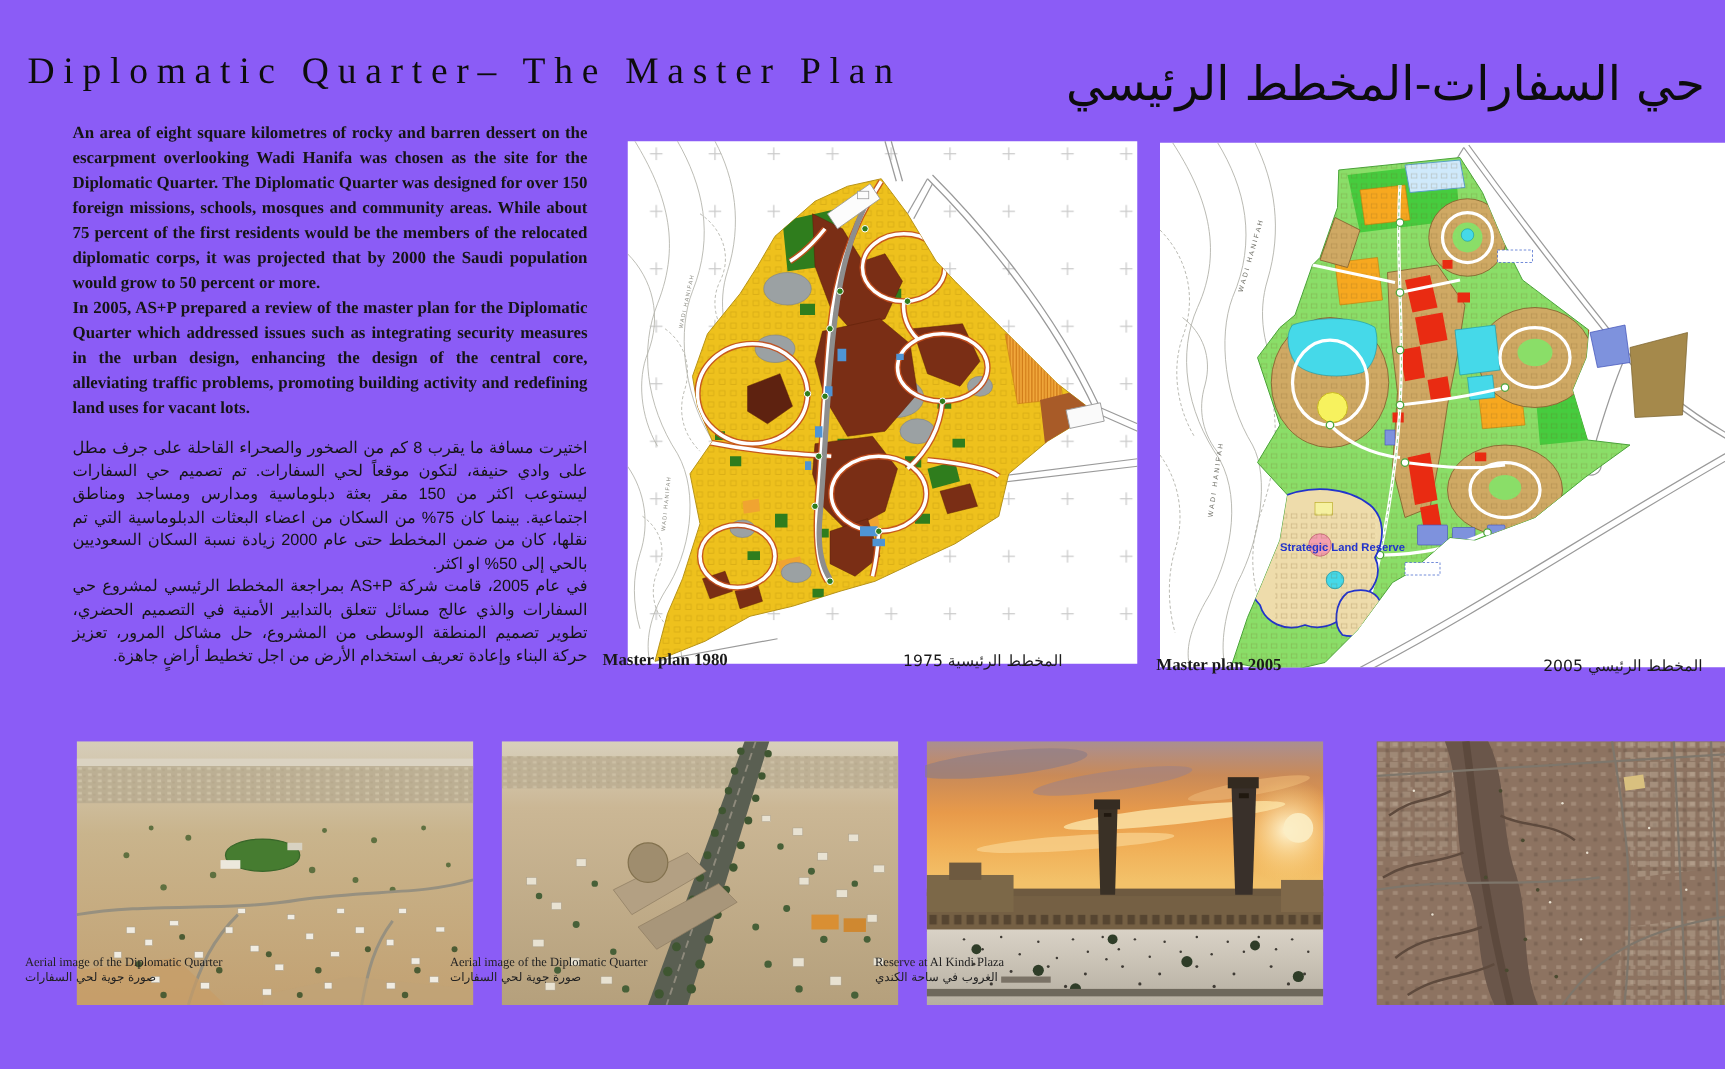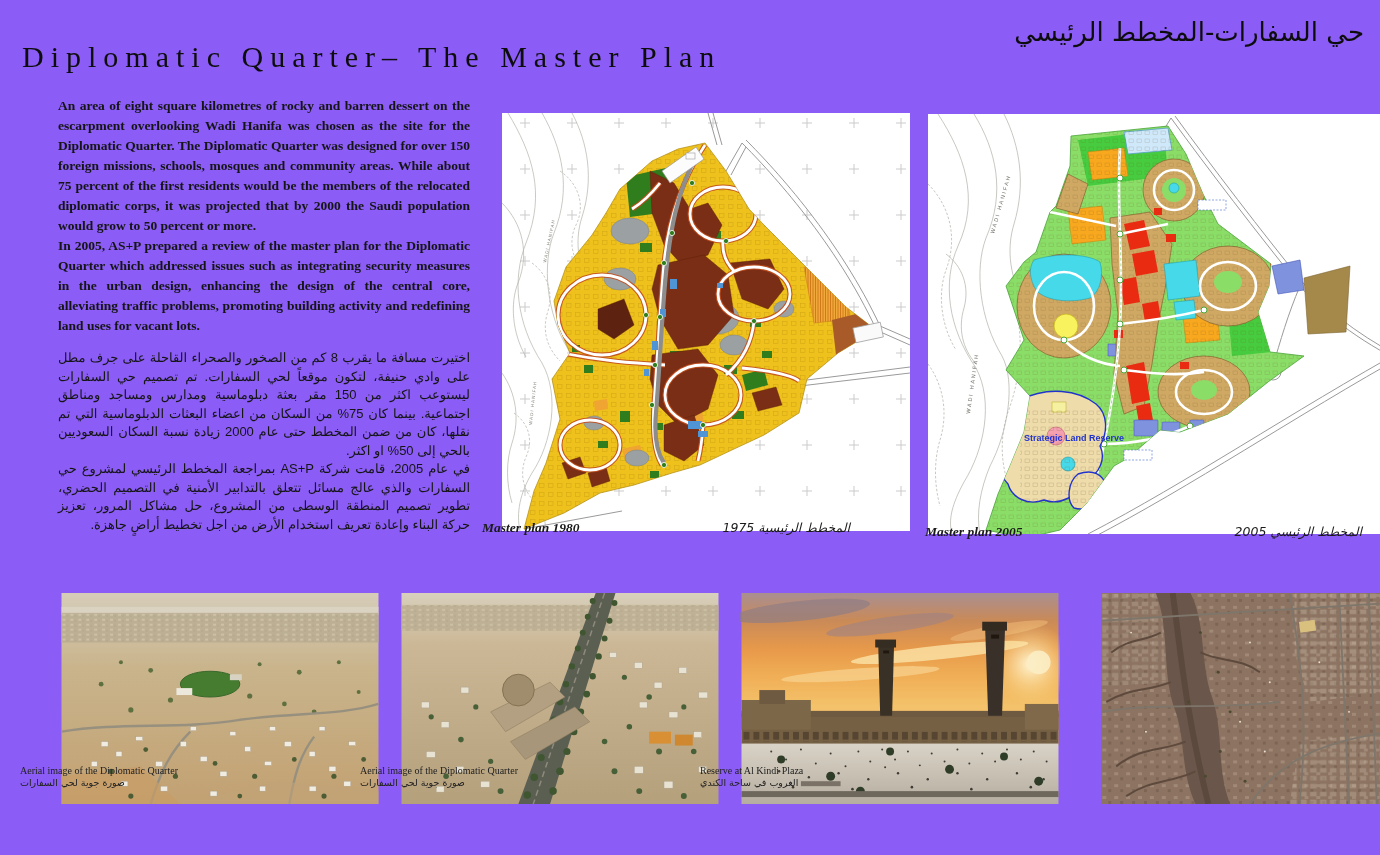--- a/index.html
+++ b/index.html
@@ -1,36 +1,36 @@
 <!DOCTYPE html>
 <html><head>
 <meta charset="utf-8">
 <style>
   html,body{margin:0;padding:0;background:#ffffff;}
   .board{position:relative;width:1380px;height:855px;background:#8b5cf6;overflow:hidden;color:#111;}
 
   .title-en{position:absolute;left:22px;top:20px;font-family:"Liberation Serif",serif;
             font-size:30px;letter-spacing:7px;font-weight:500;white-space:nowrap;color:#0d0d0d;}
-  .title-ar{position:absolute;right:16px;top:0;font-family:"DejaVu Sans",sans-serif;
-            font-size:26px;direction:rtl;white-space:nowrap;font-weight:500;color:#0d0d0d;margin-left:18px;}
+  .title-ar{position:absolute;right:16px;top:20px;font-family:"DejaVu Sans",sans-serif;
+            font-size:38px;direction:rtl;white-space:nowrap;font-weight:500;color:#0d0d0d;margin-left:18px;}
 
   .text-col{position:absolute;left:22px;top:96px;width:412px;margin-left:36px;}
   .text-col p.en{font-family:"Liberation Serif",serif;font-size:13.5px;line-height:20px;
                  text-align:justify;margin:0;font-weight:600;color:#151515;}
   .text-col p.ar{font-family:Liberation Sans, sans-serif;font-size:13px;line-height:18.5px;
                  text-align:justify;direction:rtl;margin:0;color:#151515;}
   .text-col p.ar.first{margin-top:13px;}
 
   .map{position:absolute;}
   .map svg{display:block;width:100%;height:100%;}
   .map1{left:462px;top:96px;width:408px;height:420px;}
   .map2{left:888px;top:98px;width:482px;height:420px;}
 
-  .map-cap{position:absolute;display:flex;justify-content:space-between;align-items:flex-start;
-           font-family:"Liberation Serif",serif;font-size:13.5px;font-weight:600;color:#1a1a1a;font-style:italic;}
+  .map-cap{position:absolute;display:flex;justify-content:space-between;align-items:center;
+           font-family:"Liberation Serif",serif;font-size:13.5px;font-weight:600;color:#1a1a1a;}
   .map-cap .ar{font-family:"DejaVu Sans",sans-serif;direction:rtl;font-size:12.5px;font-weight:500;}
   .cap1{left:482px;top:520px;width:368px;}
   .cap2{left:925px;top:524px;width:437px;}
 
   .photo{position:absolute;top:577px;height:211px;}
   .photo svg{display:block;width:100%;height:100%;}
   .ph1{left:20px;width:320px;}
   .ph2{left:360px;width:320px;}
   .ph3{left:700px;width:320px;}
   .ph4{left:1060px;width:292px;}

